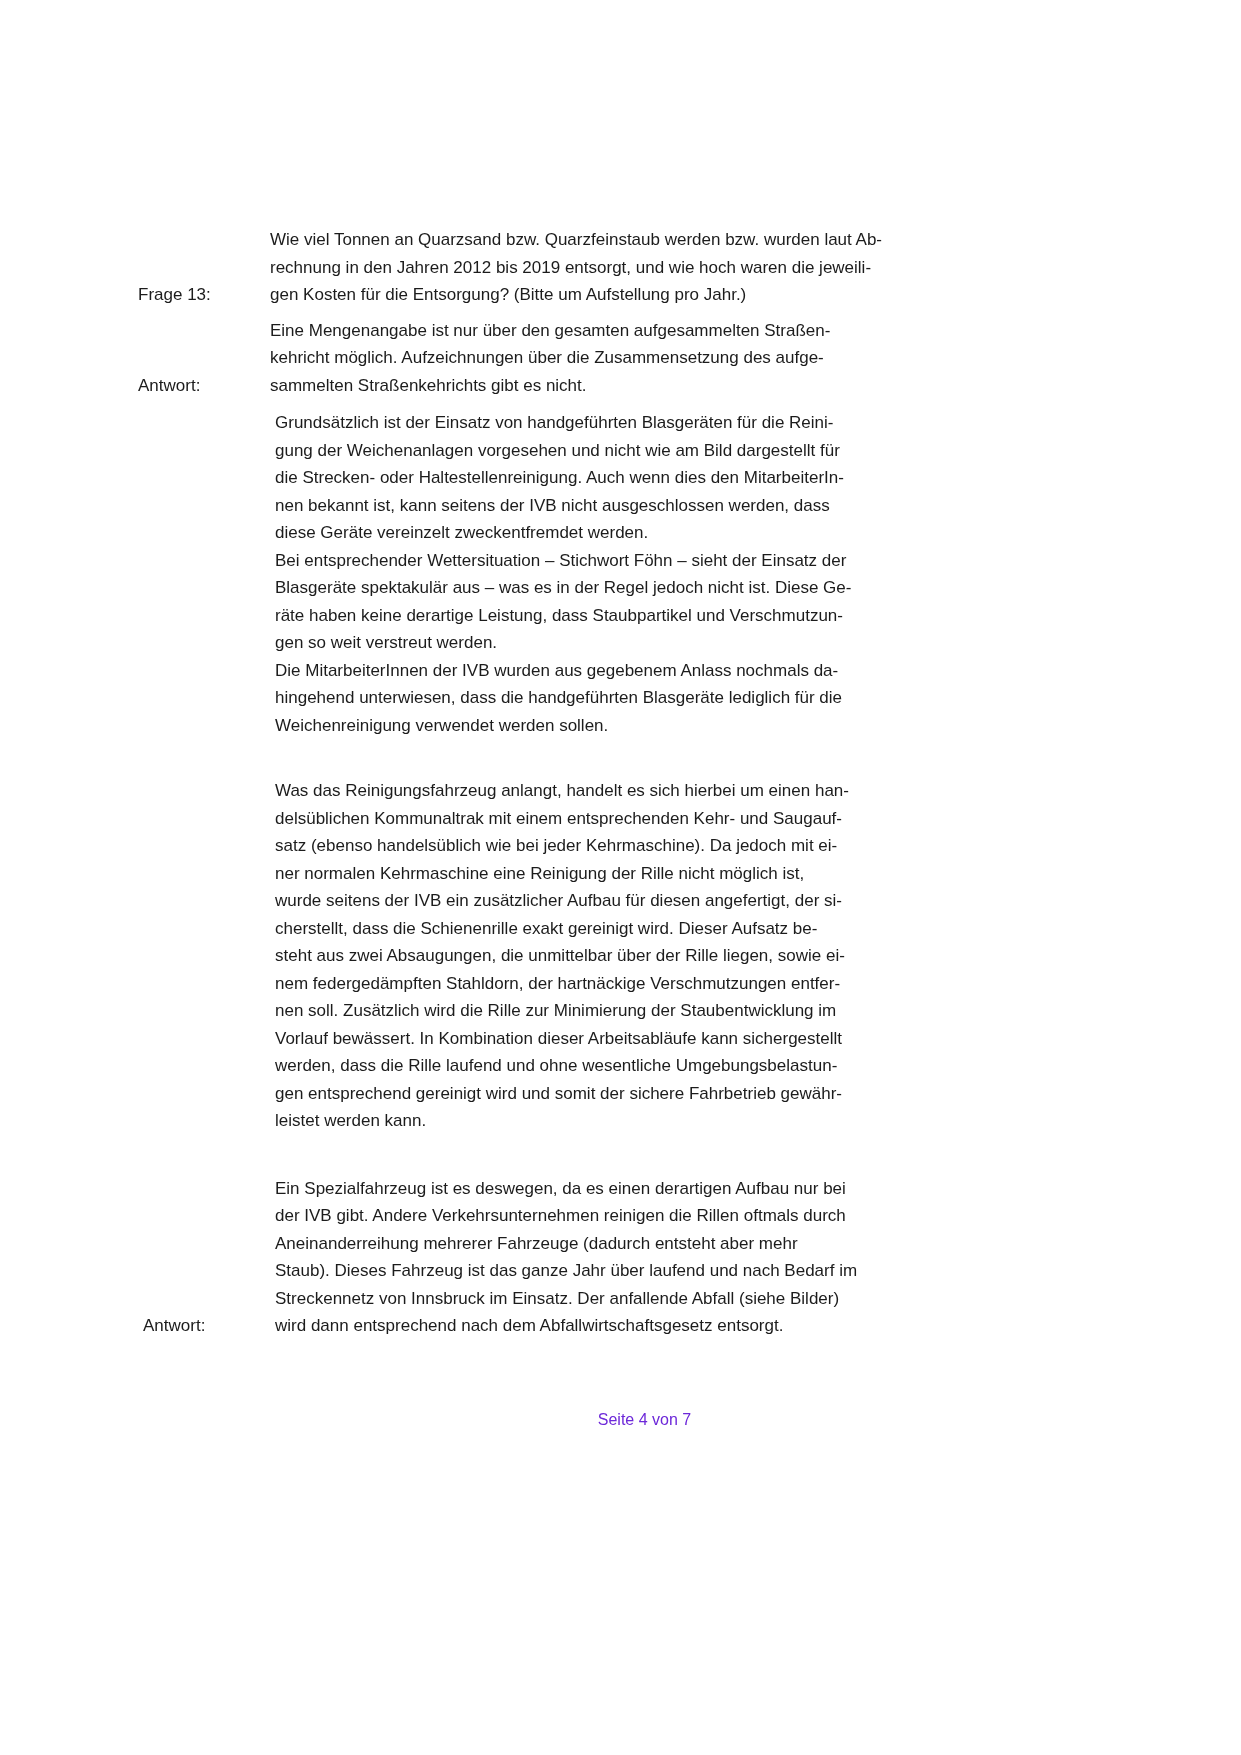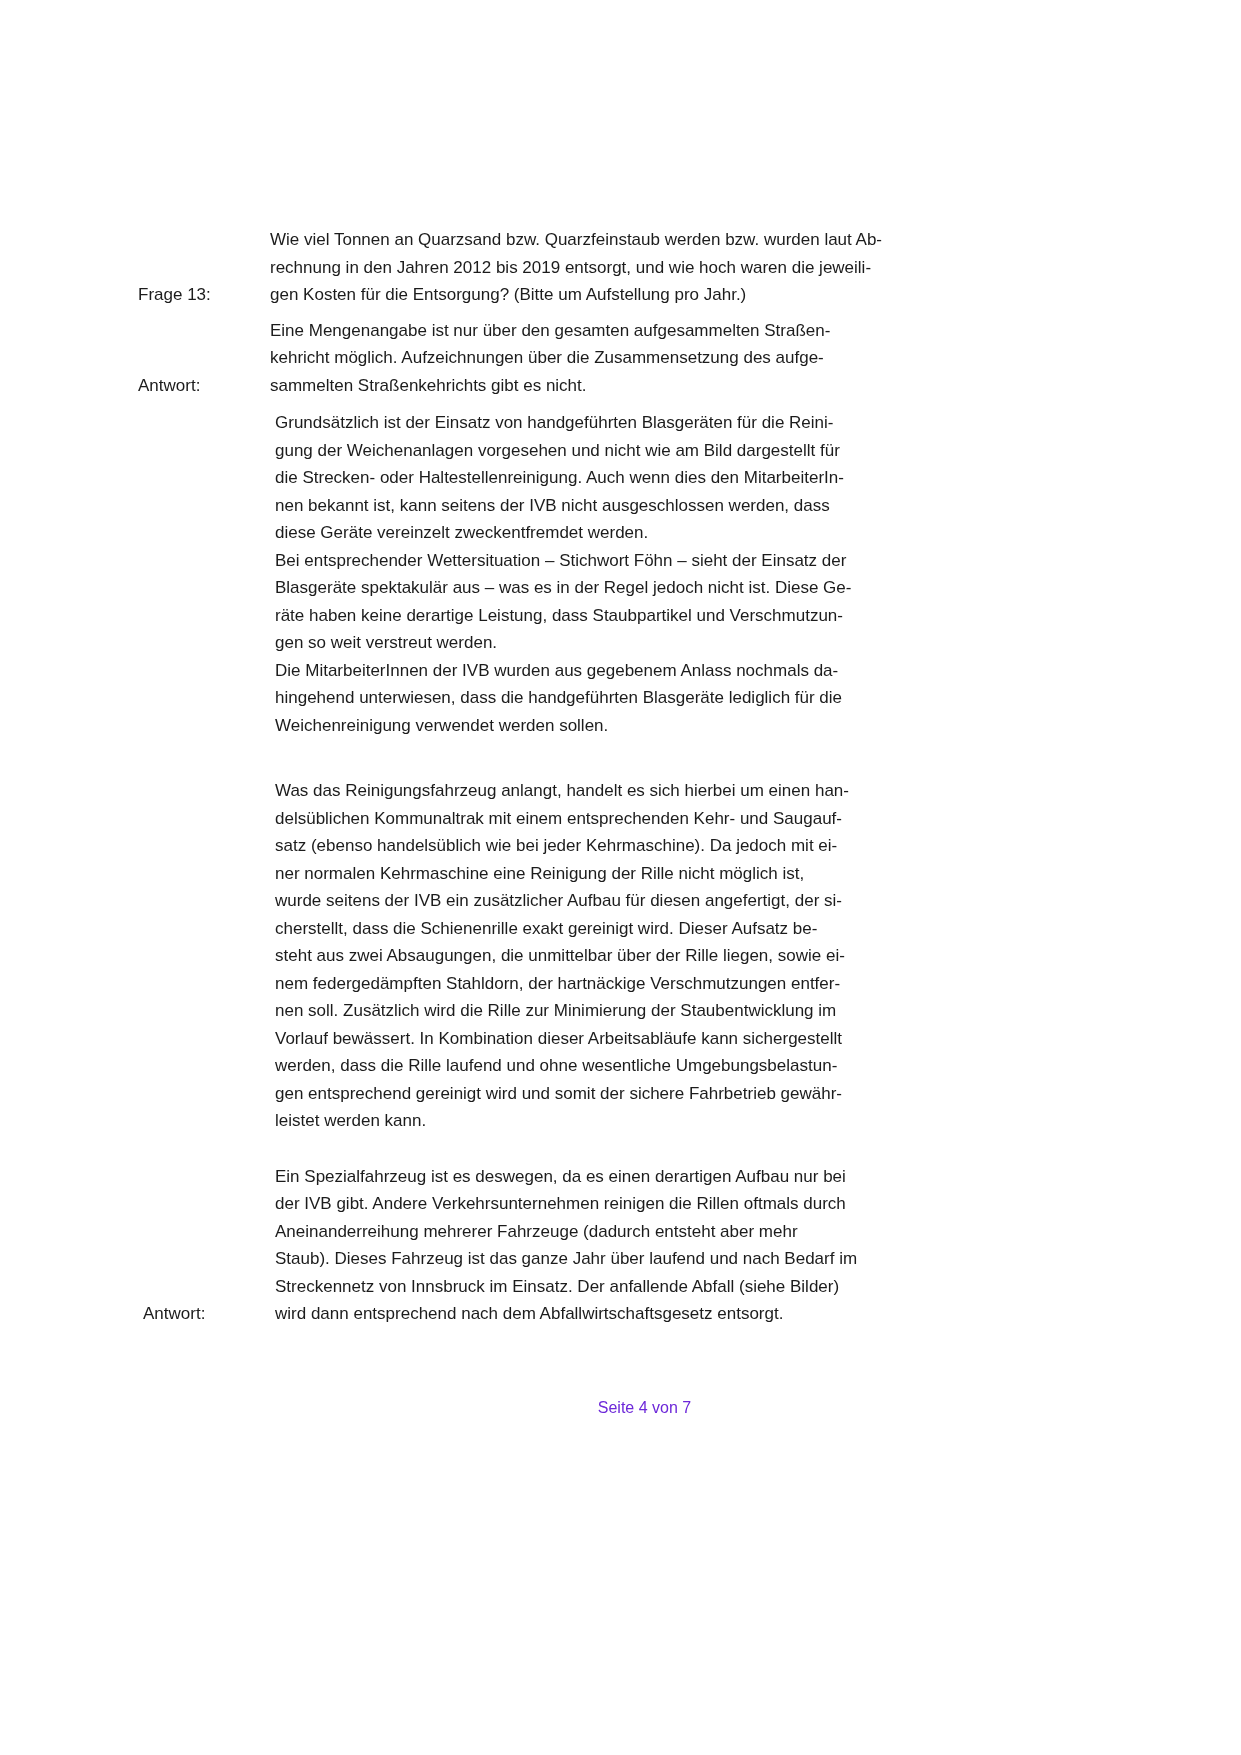--- a/index.html
+++ b/index.html
@@ -38,21 +38,21 @@
   .text-col p {
     margin: 0;
     white-space: pre-line;
   }
   .text-col p + p {
   }
   .text-col p.gap-lg {
     margin-top: 38px;
   }
   .text-col p.gap-md {
-    margin-top: 28px;
+    margin-top: 40px;
   }
   .mt-answer { margin-top: 8px; }
   .mt-question { margin-top: 48px; }
   .mt-answer2 { margin-top: 10px; }
   .answer2-label { padding-left: 5px; }
   .footer {
     margin-top: 66px;
     text-align: center;
     font-size: 16px;
     line-height: 27px;

